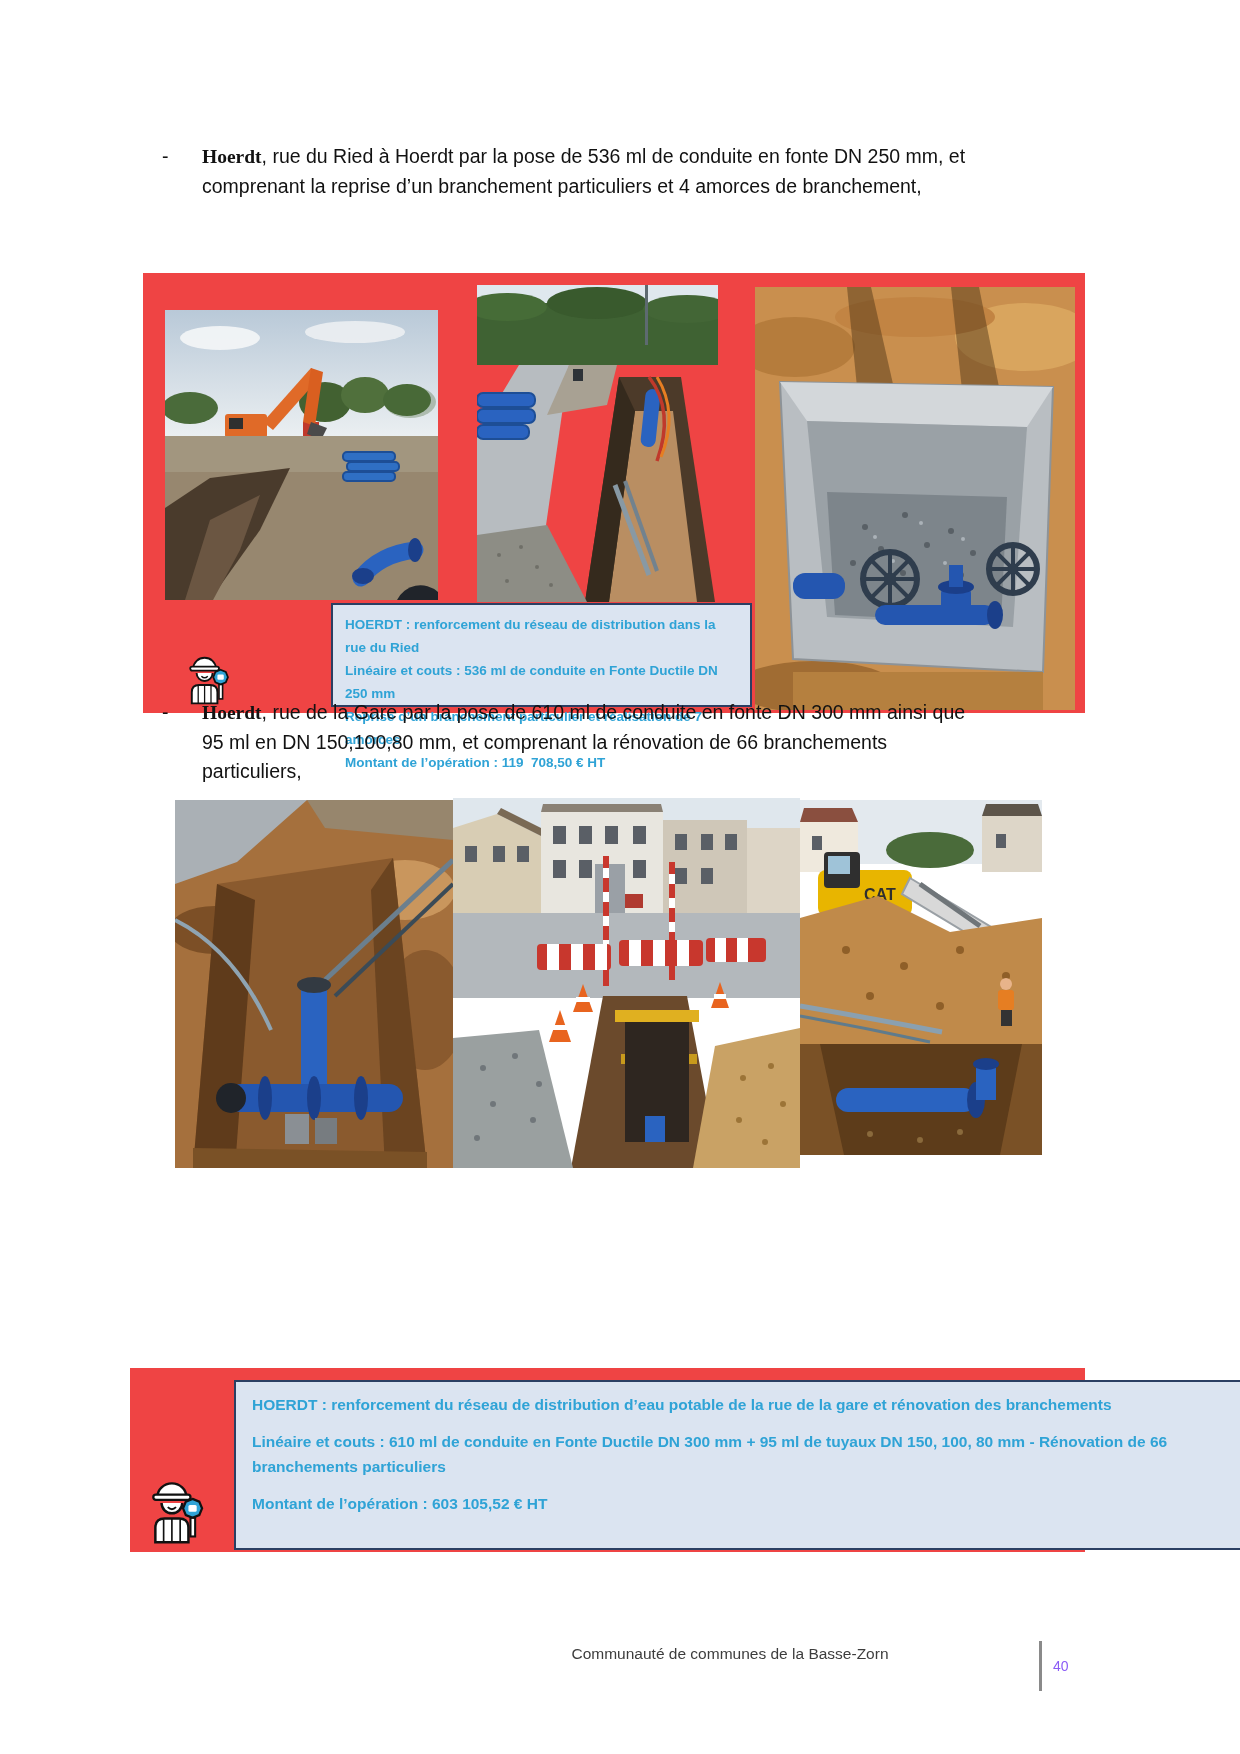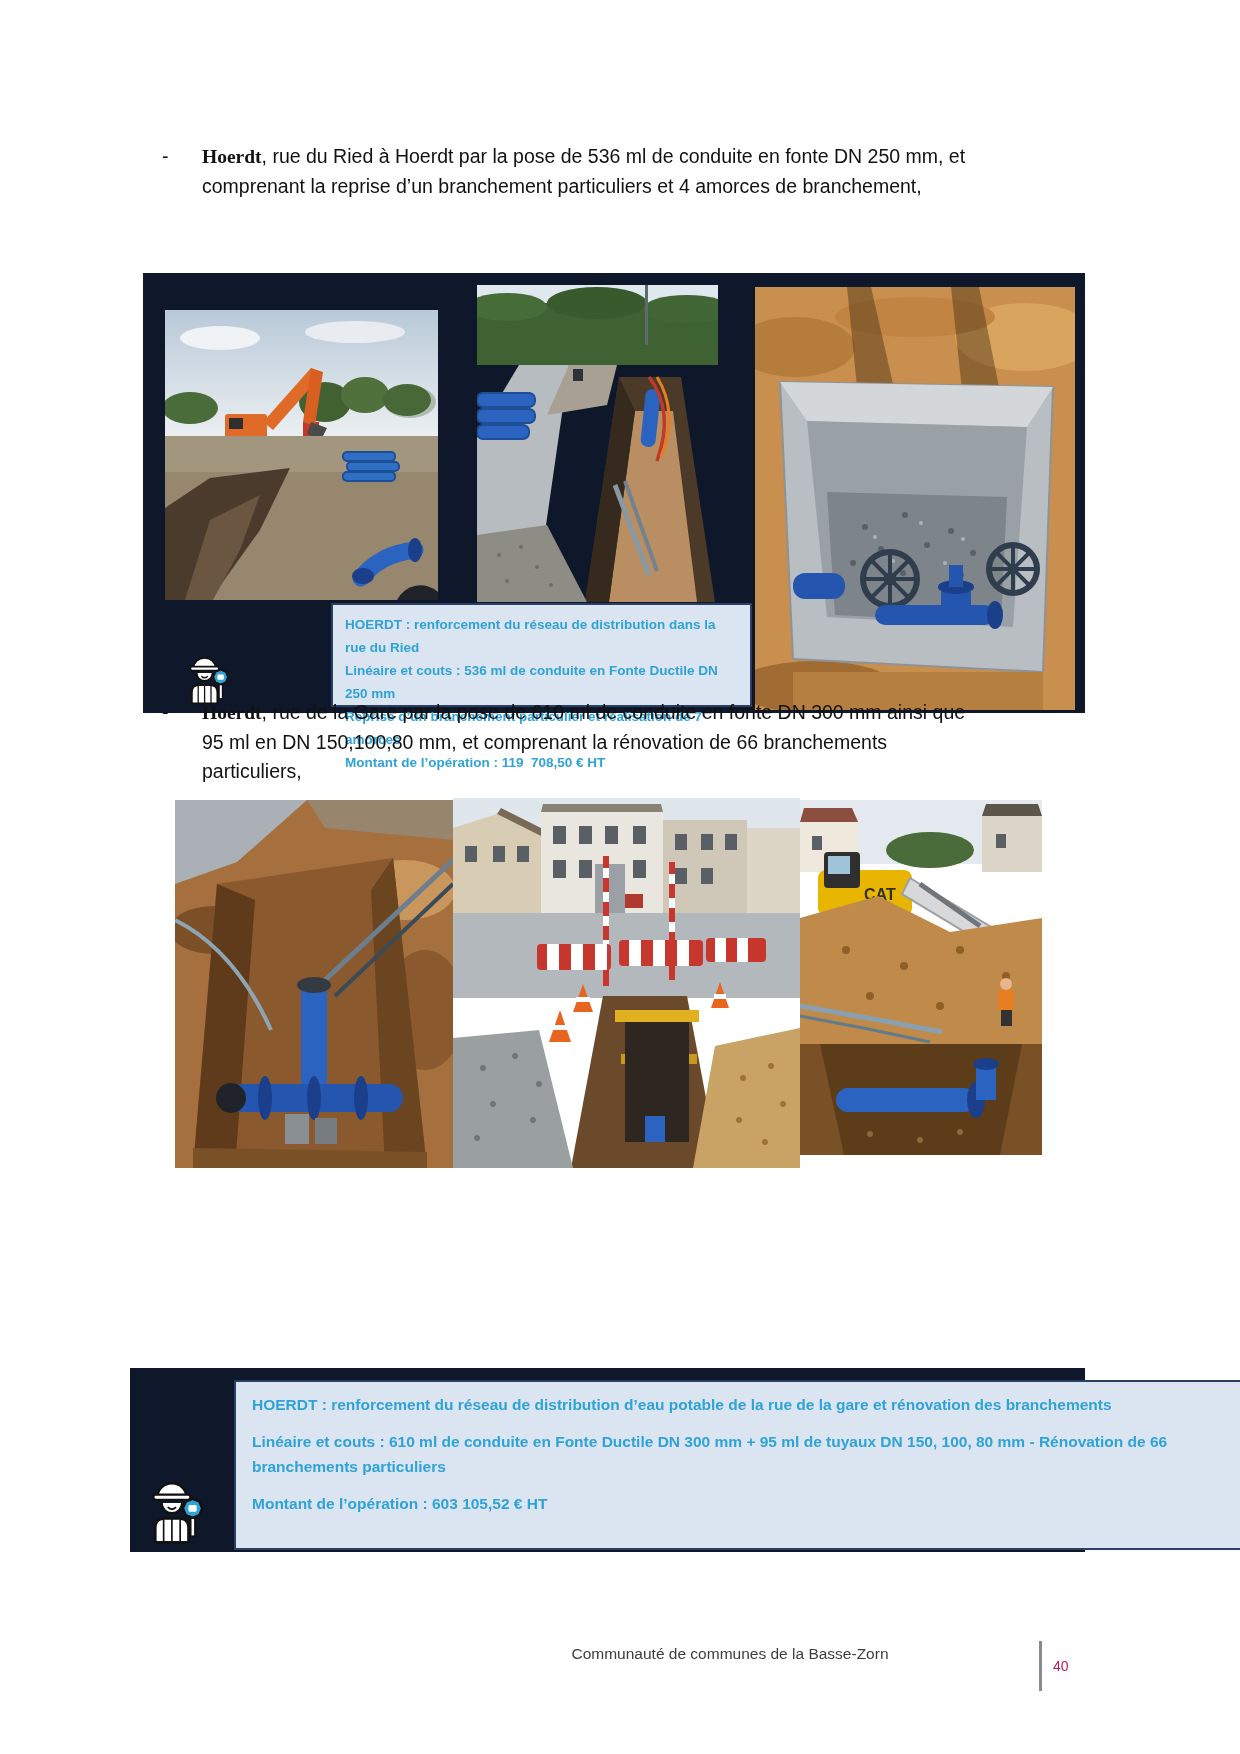--- a/index.html
+++ b/index.html
@@ -8,21 +8,21 @@
 
   
   .bullet{position:absolute;left:160px;width:840px;font-size:19.5px;line-height:29.5px;color:#121212;}
   .bullet .dash{position:absolute;left:2px;top:0;}
   .bullet .btext{display:block;margin-left:42px;width:790px;}
   .bullet b{font-weight:bold;font-family:Liberation Serif, serif;}
   #bullet-1{top:142px;}
   #bullet-2{top:698px;}
 
   
-  .panel{position:absolute;background:#0f172a;}
+  .panel{position:absolute;background:#ef4444;}
   #panel-1{left:143px;top:273px;width:942px;height:440px;}
   #panel-2{left:130px;top:1368px;width:955px;height:184px;}
 
   .photo{position:absolute;overflow:hidden;}
   .photo svg{display:block;width:100%;height:100%;}
 
   
   .info-box{position:absolute;background:#dbe4f1;border:2px solid #2b3f63;box-sizing:border-box;}
   #info-box-1{left:188px;top:330px;width:421px;height:104px;padding:8px 12px;}
   #info-box-2{left:104px;top:12px;width:1047px;height:170px;padding:10px 16px;}
@@ -33,21 +33,21 @@
   #info-box-2 .para:last-child{margin-bottom:0;}
 
   .worker-icon{position:absolute;}
   #worker-icon-1{left:40px;top:376px;width:48px;height:56px;}
   #worker-icon-2{left:14px;top:104px;width:62px;height:76px;}
 
   
   .footer-text{position:absolute;top:1642px;left:430px;width:600px;text-align:center;
                font-size:15.5px;line-height:24px;color:#3d3d3d;}
   .footer-divider{position:absolute;left:1039px;top:1641px;width:3px;height:50px;background:#8a8a8a;}
-  .page-number{position:absolute;left:1053px;top:1658px;font-size:14px;color:#be185d;}
+  .page-number{position:absolute;left:1053px;top:1658px;font-size:14px;color:#8b5cf6;}
 </style>
 </head>
 <body>
 
 <div class="page">
 
   <div class="bullet" id="bullet-1">
     <span class="dash">-</span>
     <span class="btext"><b>Hoerdt</b><span>, rue du Ried à Hoerdt par la pose de 536 ml de conduite en fonte DN 250 mm, et comprenant la reprise d’un branchement particuliers et 4 amorces de branchement,</span></span>
   </div>

